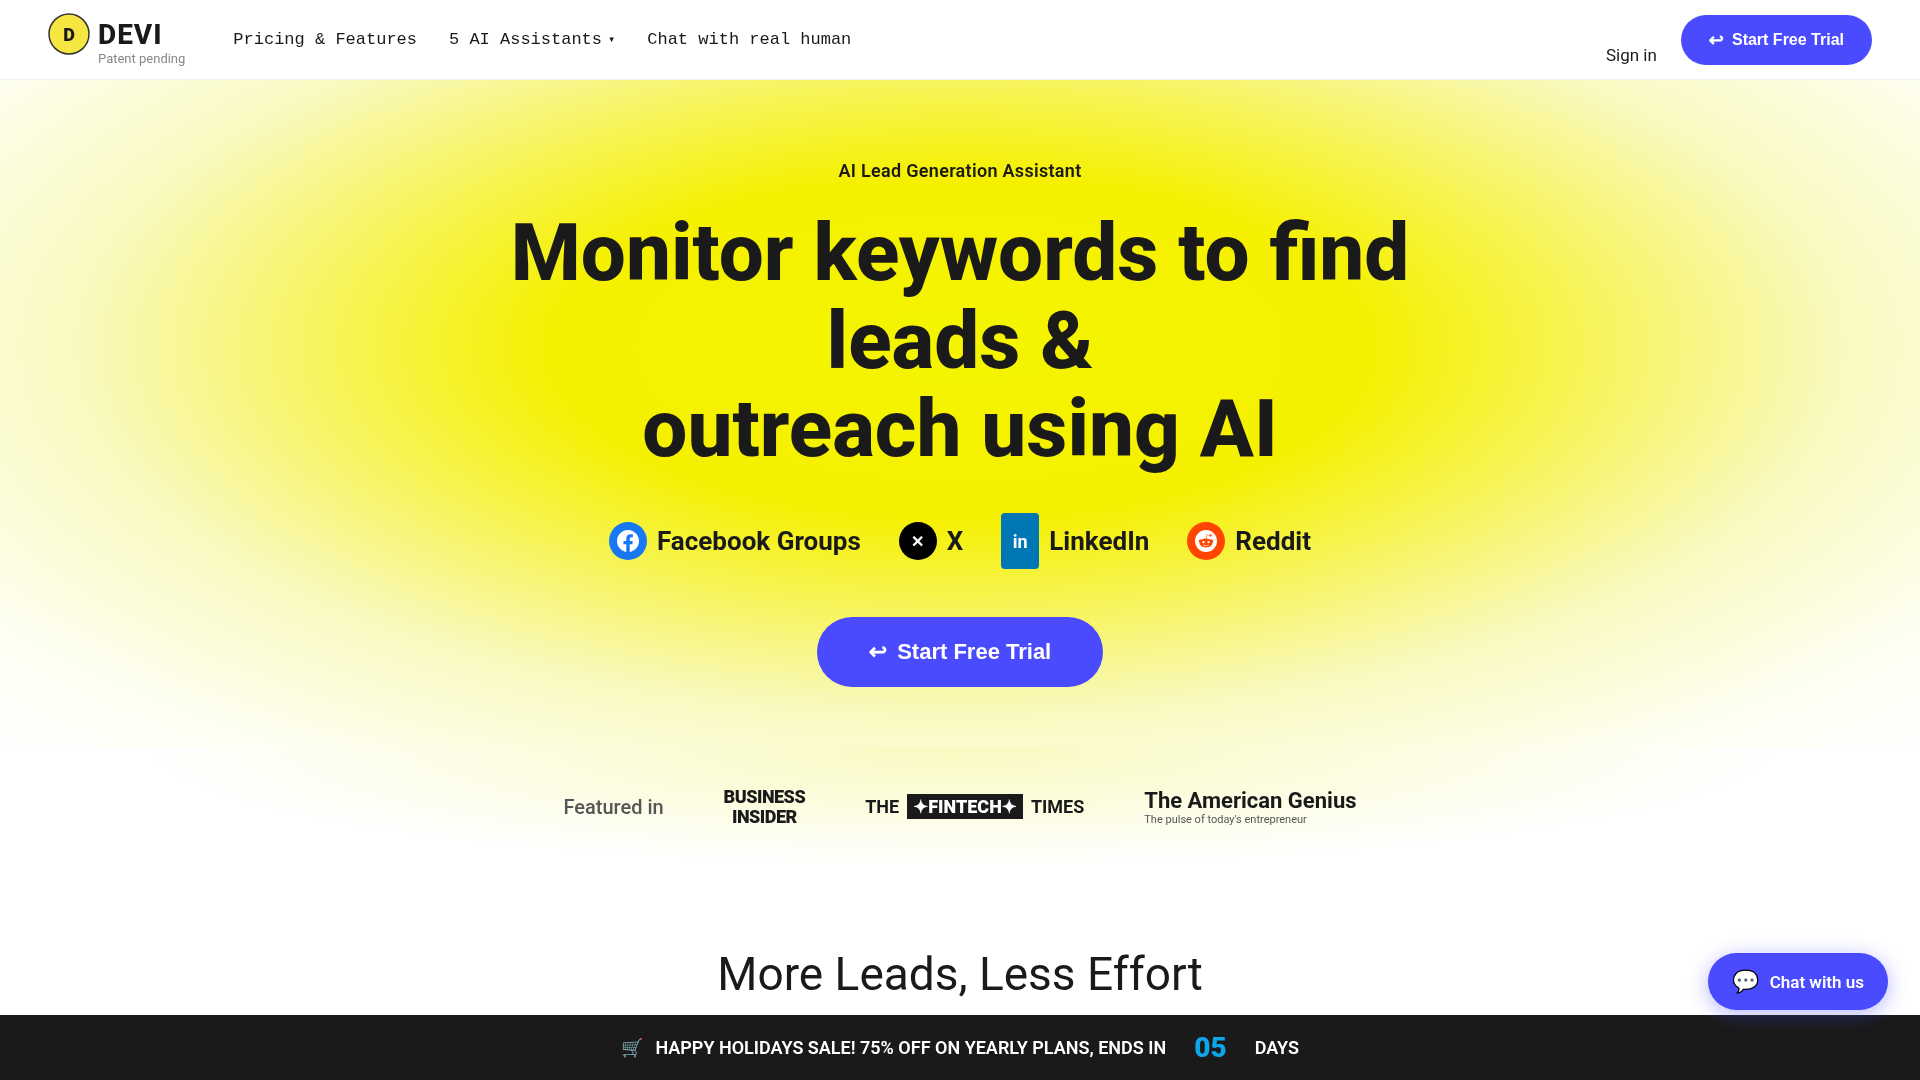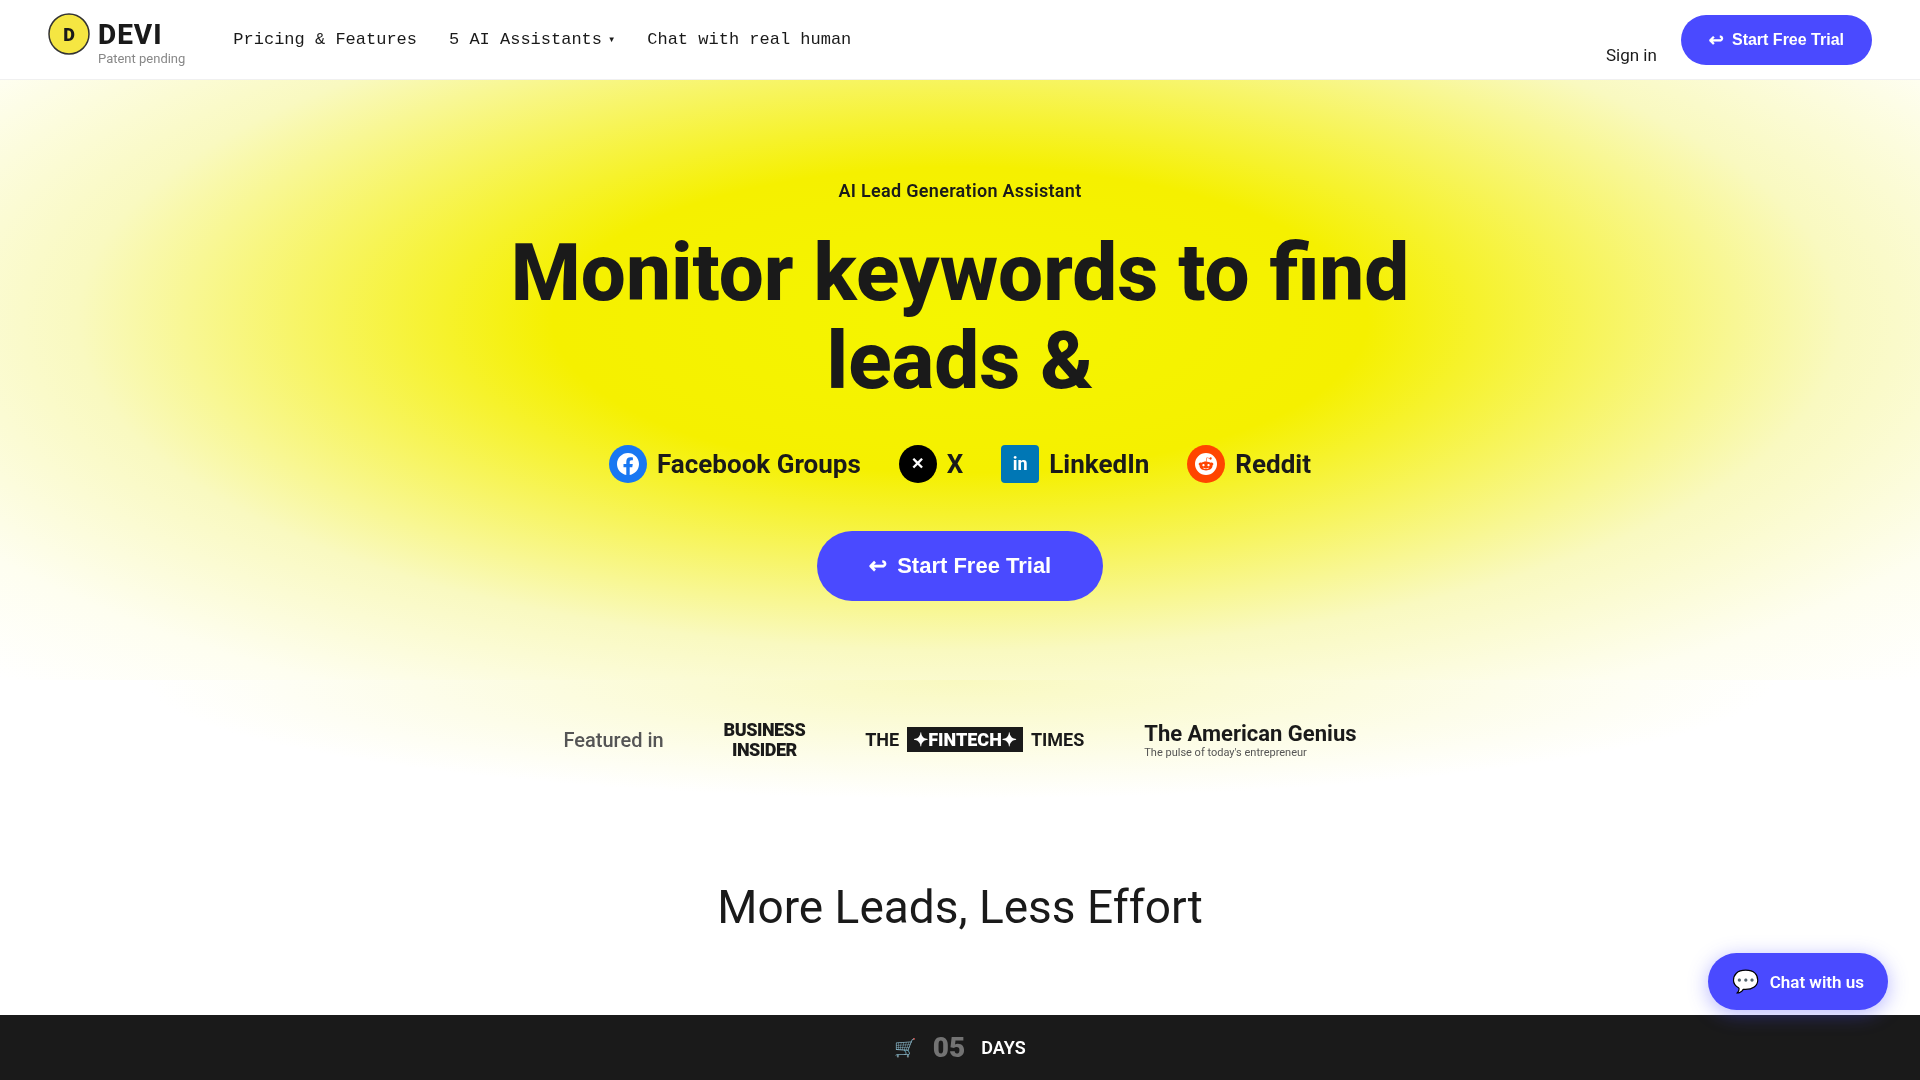--- a/index.html
+++ b/index.html
@@ -139,21 +139,21 @@
       width: 38px;
       height: 38px;
       border-radius: 50%;
       display: flex;
       align-items: center;
       justify-content: center;
       font-size: 20px;
     }
     .fb-icon { background: #1877f2; color: #fff; }
     .x-icon { background: #000; color: #fff; font-weight: 900; font-size: 16px; border-radius: 50%; width: 38px; height: 38px; display: flex; align-items: center; justify-content: center; }
-    .li-icon { background: #0077b5; color: #fff; font-size: 18px; font-weight: 700; border-radius: 4px; width: 38px; height: 38px; display: flex; align-items: center; justify-content: center; }
+    .li-icon { background: #0077b5; color: #fff; font-size: 18px; font-weight: 700; border-radius: 4px; width: 38px; height: 56px; display: flex; align-items: center; justify-content: center; }
     .reddit-icon { background: #ff4500; color: #fff; border-radius: 50%; width: 38px; height: 38px; display: flex; align-items: center; justify-content: center; font-size: 18px; }
 
     .hero-cta-btn {
       background: #4a4aff;
       color: #fff;
       border: none;
       border-radius: 50px;
       padding: 22px 52px;
       font-size: 22px;
       font-weight: 700;
@@ -238,22 +238,22 @@
       align-items: center;
       justify-content: center;
       gap: 12px;
       font-size: 18px;
       font-weight: 600;
       z-index: 100;
     }
     .banner-countdown {
       font-size: 28px;
       font-weight: 900;
-      color: #737373;
-      margin: 0 4px;
+      color: #0ea5e9;
+      margin: 0 16px;
     }
 
     
     .chat-widget {
       position: fixed;
       bottom: 70px;
       right: 32px;
       background: #4a4aff;
       color: #fff;
       border-radius: 50px;
@@ -307,20 +307,21 @@
       <span style="font-size:18px;">↩</span>
       <span>Start Free Trial</span>
     </button>
   </div>
 </nav>
 
 <section class="hero">
   <p class="hero-subtitle">AI Lead Generation Assistant</p>
   <h1 class="hero-title">
     <span>Monitor keywords to find leads &amp;</span><br>
+    <span>outreach using AI</span>
   </h1>
 
   <div class="social-platforms">
 
     <div class="platform-item">
       <div class="platform-icon fb-icon">
         <svg width="22" height="22" viewBox="0 0 24 24" fill="white">
             <path d="M24 12.073c0-6.627-5.373-12-12-12s-12 5.373-12 12c0 5.99 4.388 10.954 10.125 11.854v-8.385H7.078v-3.47h3.047V9.43c0-3.007 1.792-4.669 4.533-4.669 1.312 0 2.686.235 2.686.235v2.953H15.83c-1.491 0-1.956.925-1.956 1.874v2.25h3.328l-.532 3.47h-2.796v8.385C19.612 23.027 24 18.062 24 12.073z"></path>
           </svg>
       </div>
@@ -383,15 +384,16 @@
   <h2 class="more-leads-title">More Leads, Less Effort</h2>
 </section>
 
 <div class="chat-widget">
   <span style="font-size:22px;">💬</span>
   <span>Chat with us</span>
 </div>
 
 <div class="bottom-banner">
   <span>🛒</span>
+  <span>HAPPY HOLIDAYS SALE! 75% OFF ON YEARLY PLANS, ENDS IN</span>
   <span class="banner-countdown">05</span>
   <span>DAYS</span>
 </div>
 
 </body></html>

